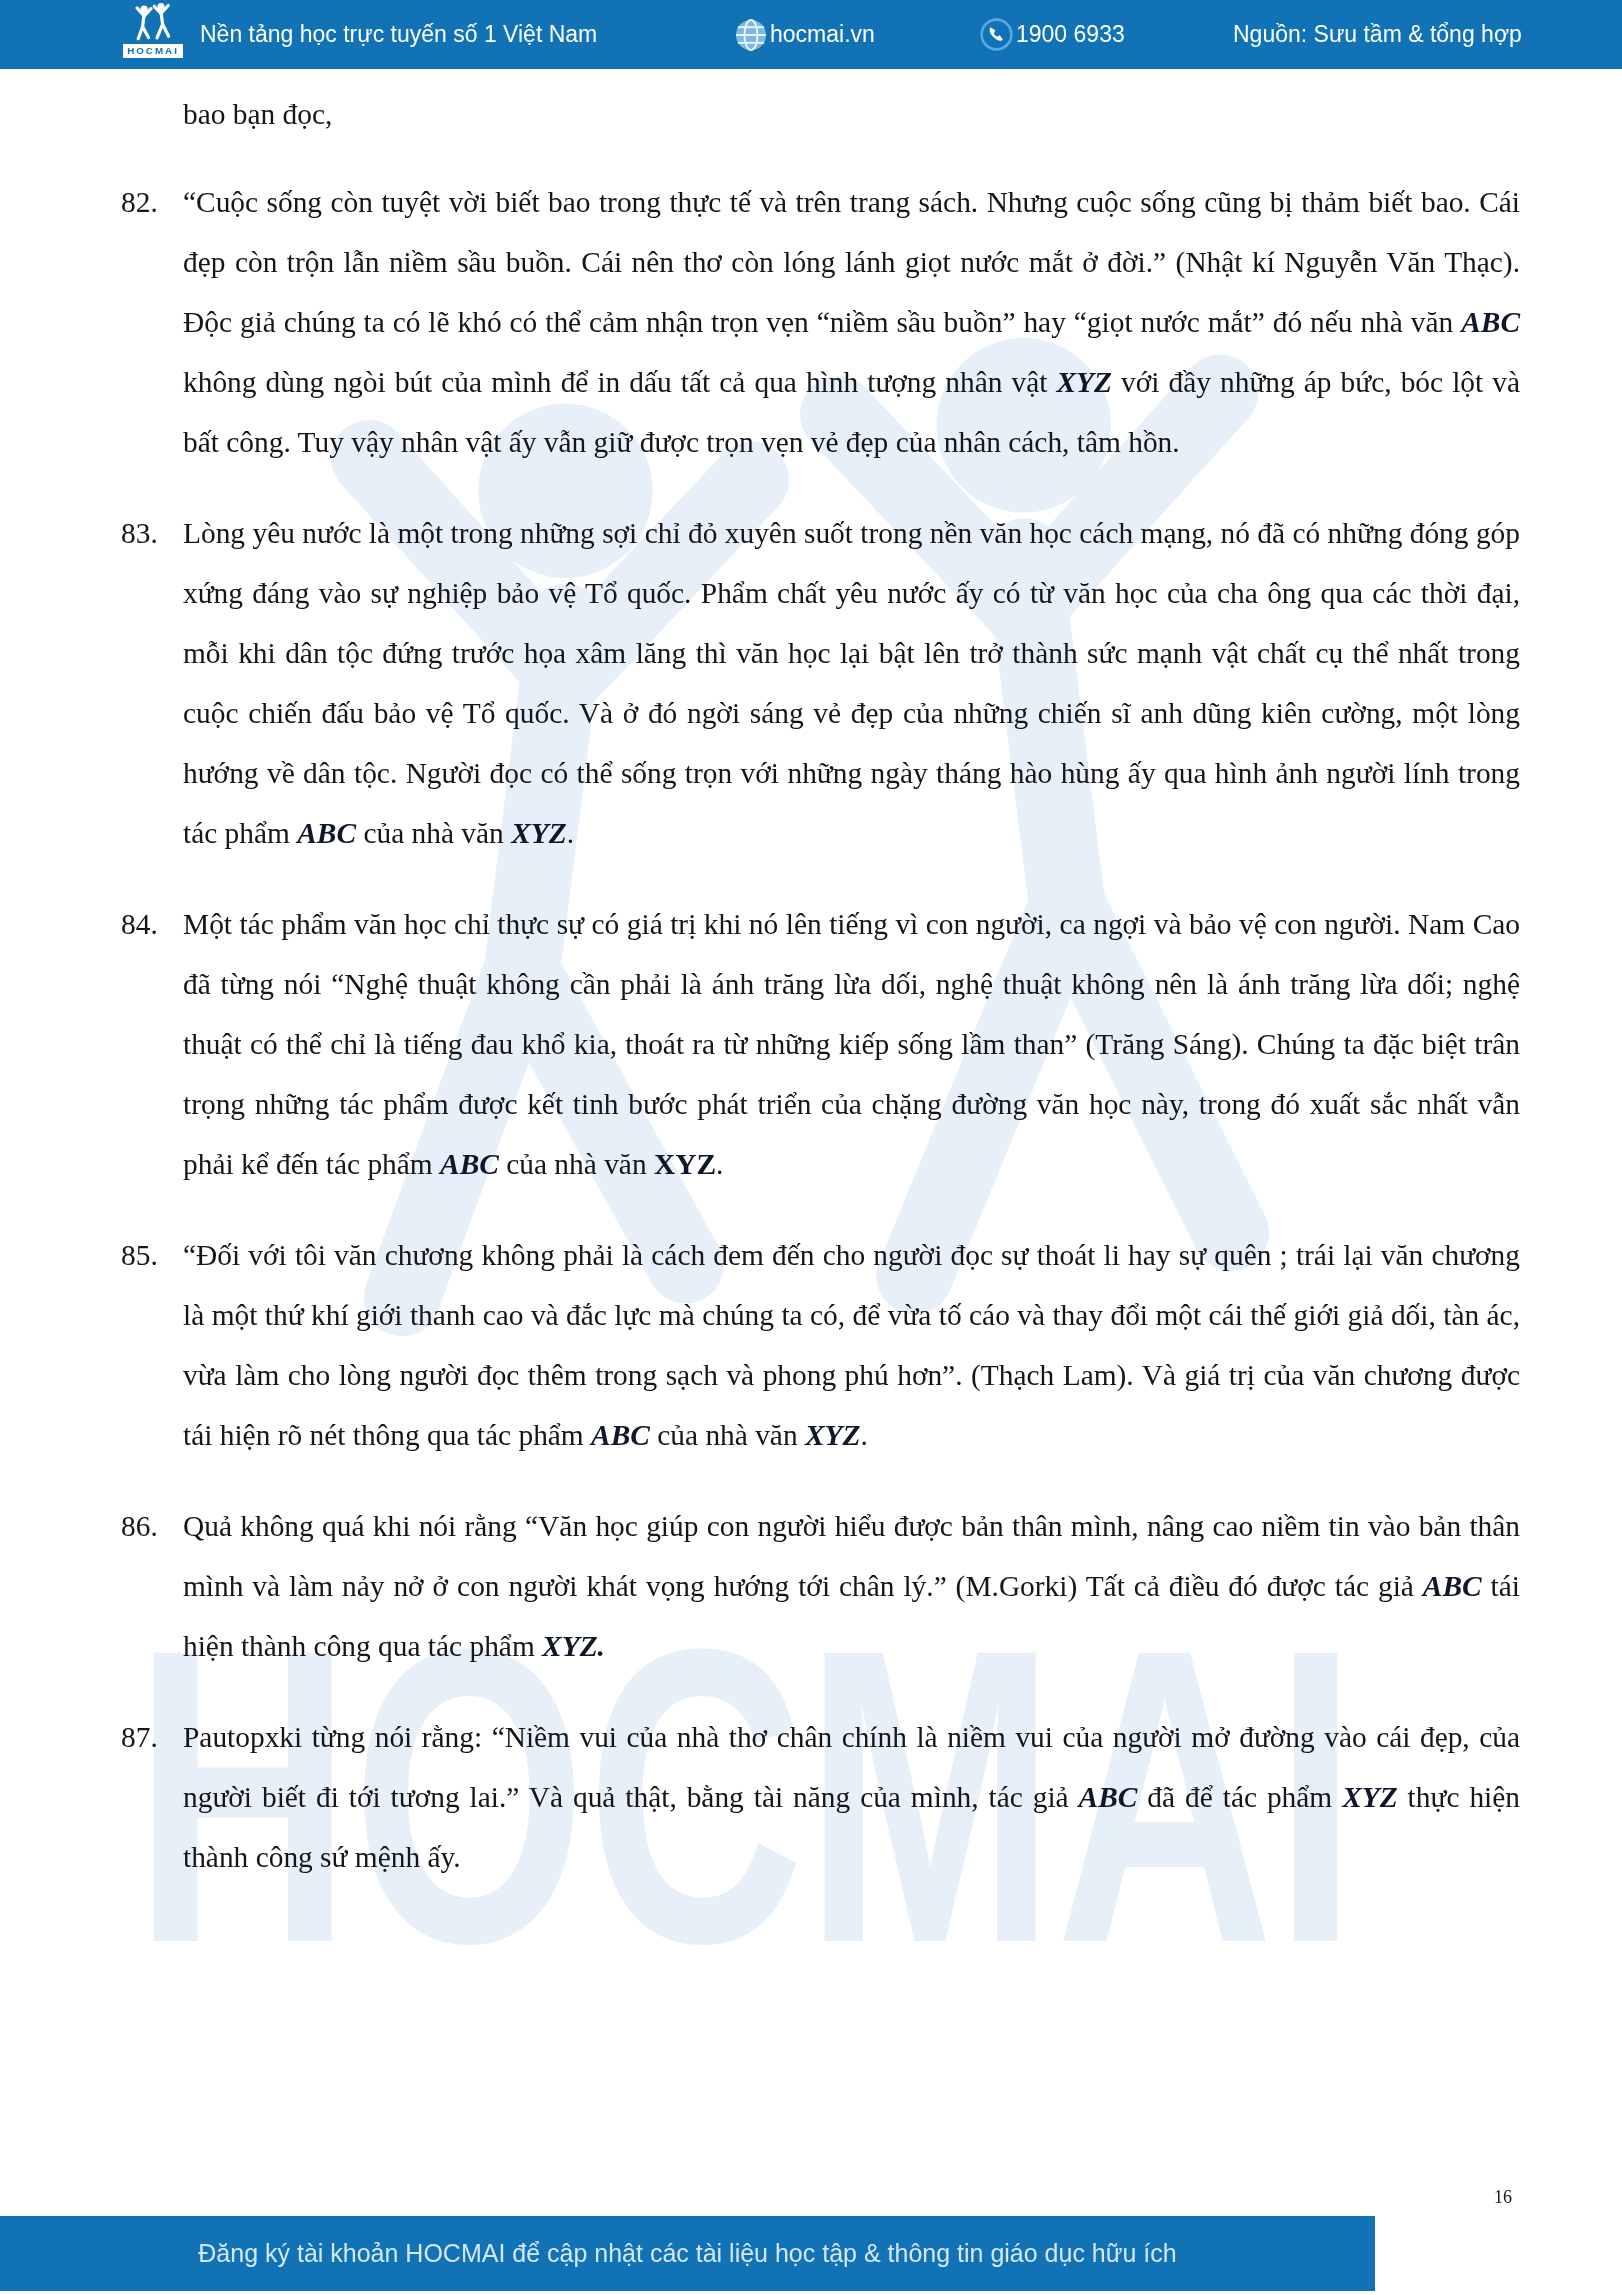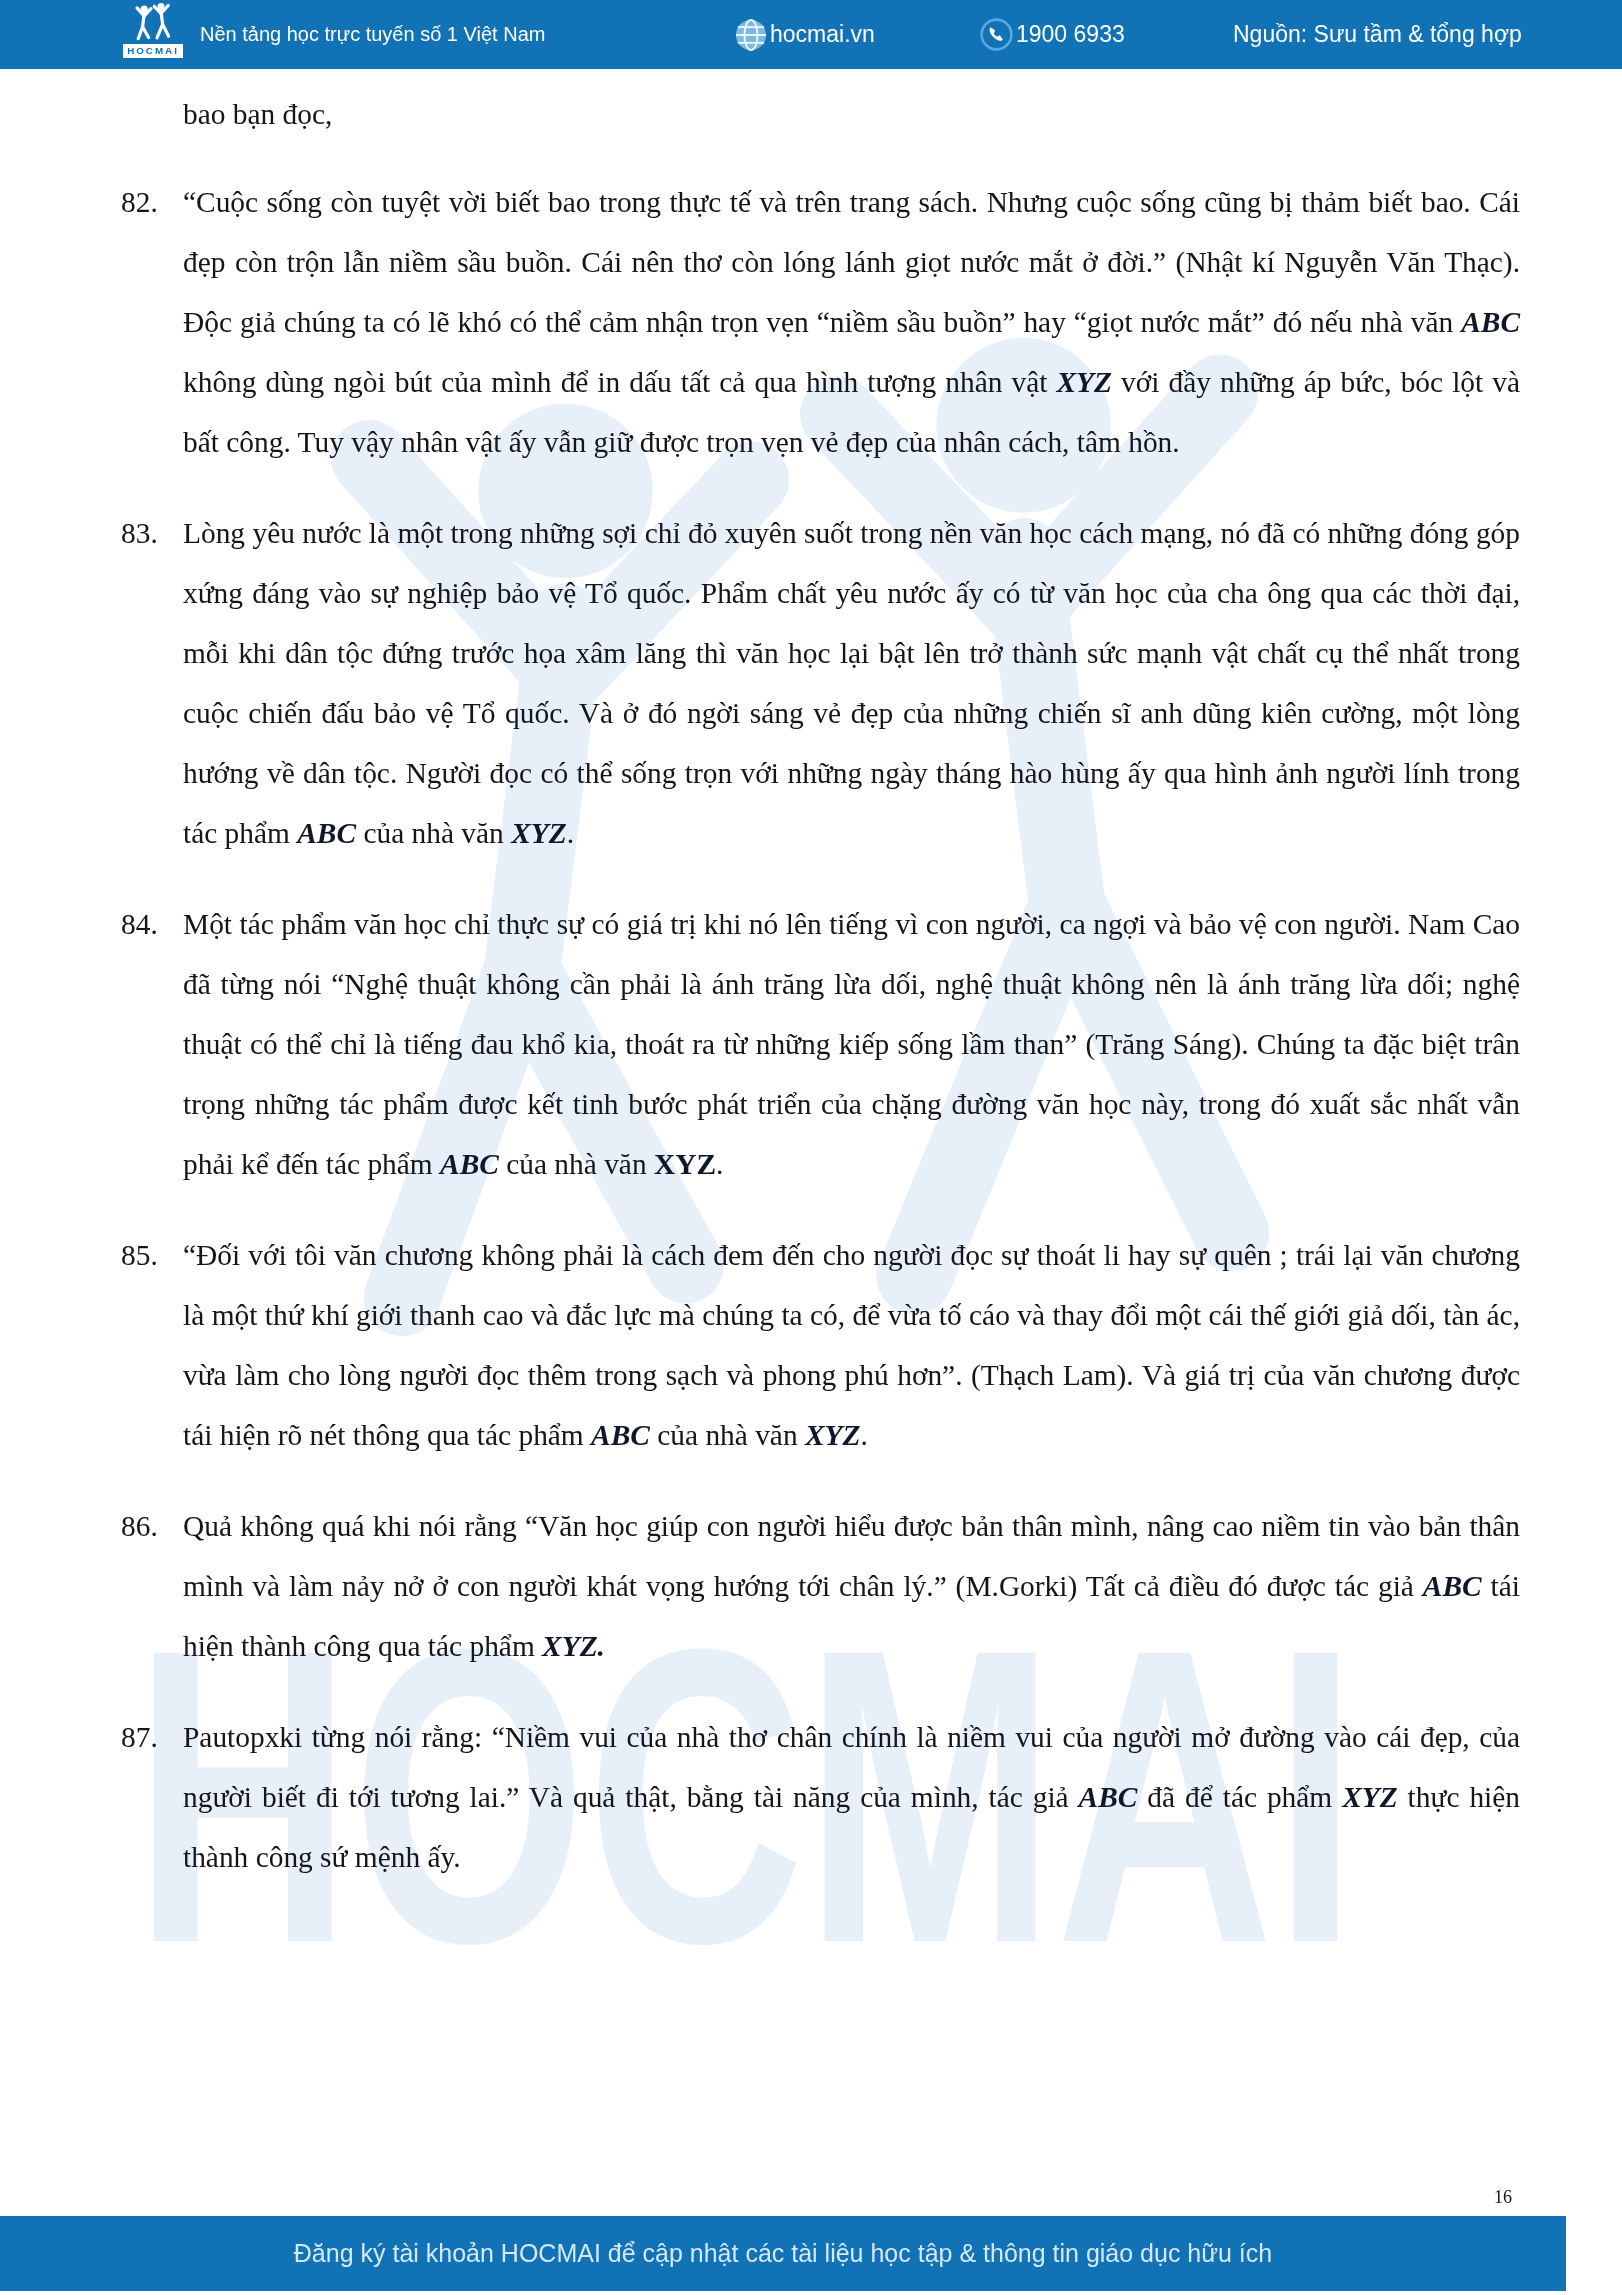--- a/index.html
+++ b/index.html
@@ -8,21 +8,21 @@
     font-family:"Liberation Serif",serif;
   }
   
   .topbar{position:absolute;left:0;top:0;width:1623px;height:69px;background:#1173b6;z-index:3;}
   .logo{position:absolute;left:115px;top:2.6px;width:76px;text-align:center;}
   .logo svg{display:block;margin:0 auto;}
   .logo-box{display:inline-block;background:#ffffff;color:#1173b6;
     font-family:"Liberation Sans",sans-serif;font-weight:bold;font-size:9.8px;
     letter-spacing:2px;padding:0.7px 4.6px;line-height:1.25;margin-top:0.7px;}
   .tagline{position:absolute;left:200px;top:0;height:69px;display:flex;align-items:center;
-    color:#ffffff;font-family:"Liberation Sans",sans-serif;font-size:20px;}
+    color:#ffffff;font-family:"Liberation Sans",sans-serif;font-size:23px;}
   .hgroup{position:absolute;top:0;height:69px;display:flex;align-items:center;gap:2px;
     color:#ffffff;font-family:"Liberation Sans",sans-serif;font-size:23px;}
   .g-site{left:734px;}
   .g-phone{left:979px;}
   .g-source{left:1233px;}
   
   .wm{position:absolute;z-index:0;}
   .wm-fig{left:151px;top:262px;}
   .wm-text{left:134px;top:1577px;width:1505px;
     font-family:"Liberation Sans",sans-serif;font-weight:bold;font-size:419px;line-height:1.05;
@@ -30,21 +30,21 @@
   
   .doc{position:absolute;left:0;top:84px;width:1592px;z-index:1;color:#15151a;}
   .cont-line{margin:0 72px 27.5px 183px;font-size:29.4px;line-height:60px;}
   .para{position:relative;margin:0 72px 31px 183px;font-size:29.4px;line-height:60px;
     text-align:justify;}
   .pnum{position:absolute;left:-62px;top:0;}
   .ph{color:#0f172a;font-weight:bold;font-style:italic;}
   .ph.upright{font-style:normal;}
   
   .pageno{position:absolute;left:1494px;top:2187px;font-size:18px;color:#15151a;z-index:1;}
-  .botbar{position:absolute;left:0;top:2216px;width:1566px;height:75px;background:#1173b6;
+  .botbar{position:absolute;left:0;top:2216px;width:1375px;height:75px;background:#1173b6;
     display:flex;align-items:center;justify-content:center;z-index:2;
     color:#d6e7f6;font-family:"Liberation Sans",sans-serif;font-size:25px;}
 </style>
 </head>
 <body>
 
 <div class="wm wm-fig">
   <svg width="1309" height="1243" viewBox="0 0 120 100">
     <g fill="none" stroke="#e7eff9" stroke-width="7" stroke-linecap="round">
       <circle cx="38" cy="14" r="8" fill="#e7eff9" stroke="none"></circle>

